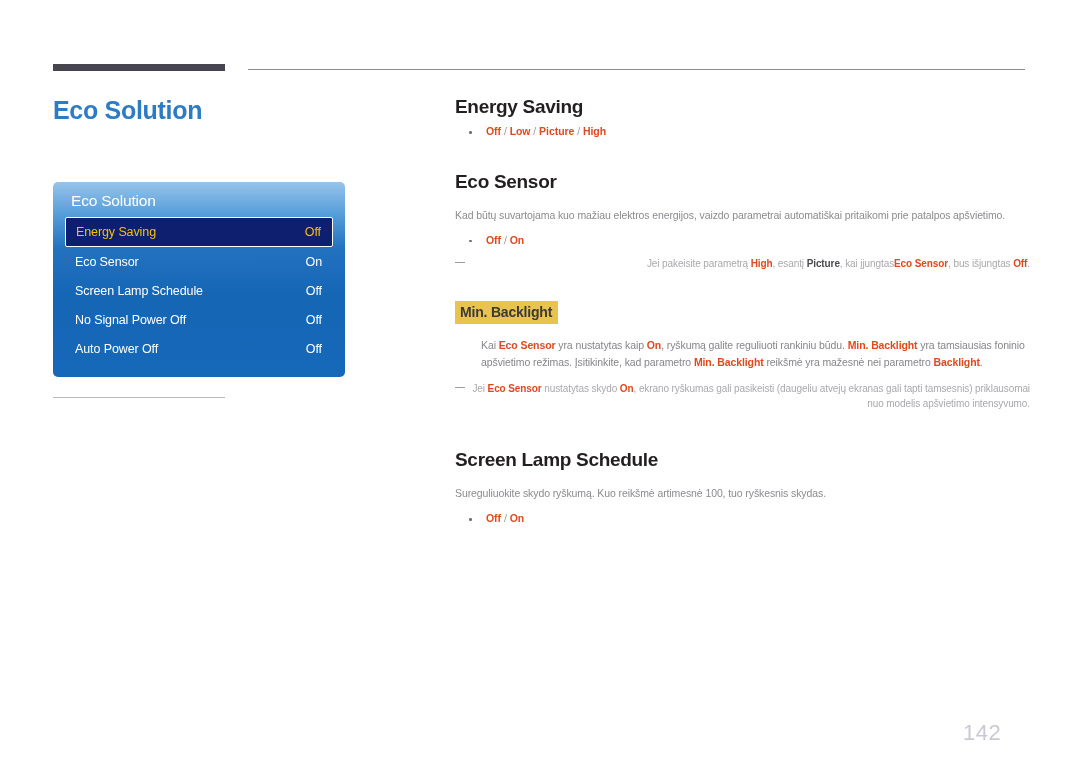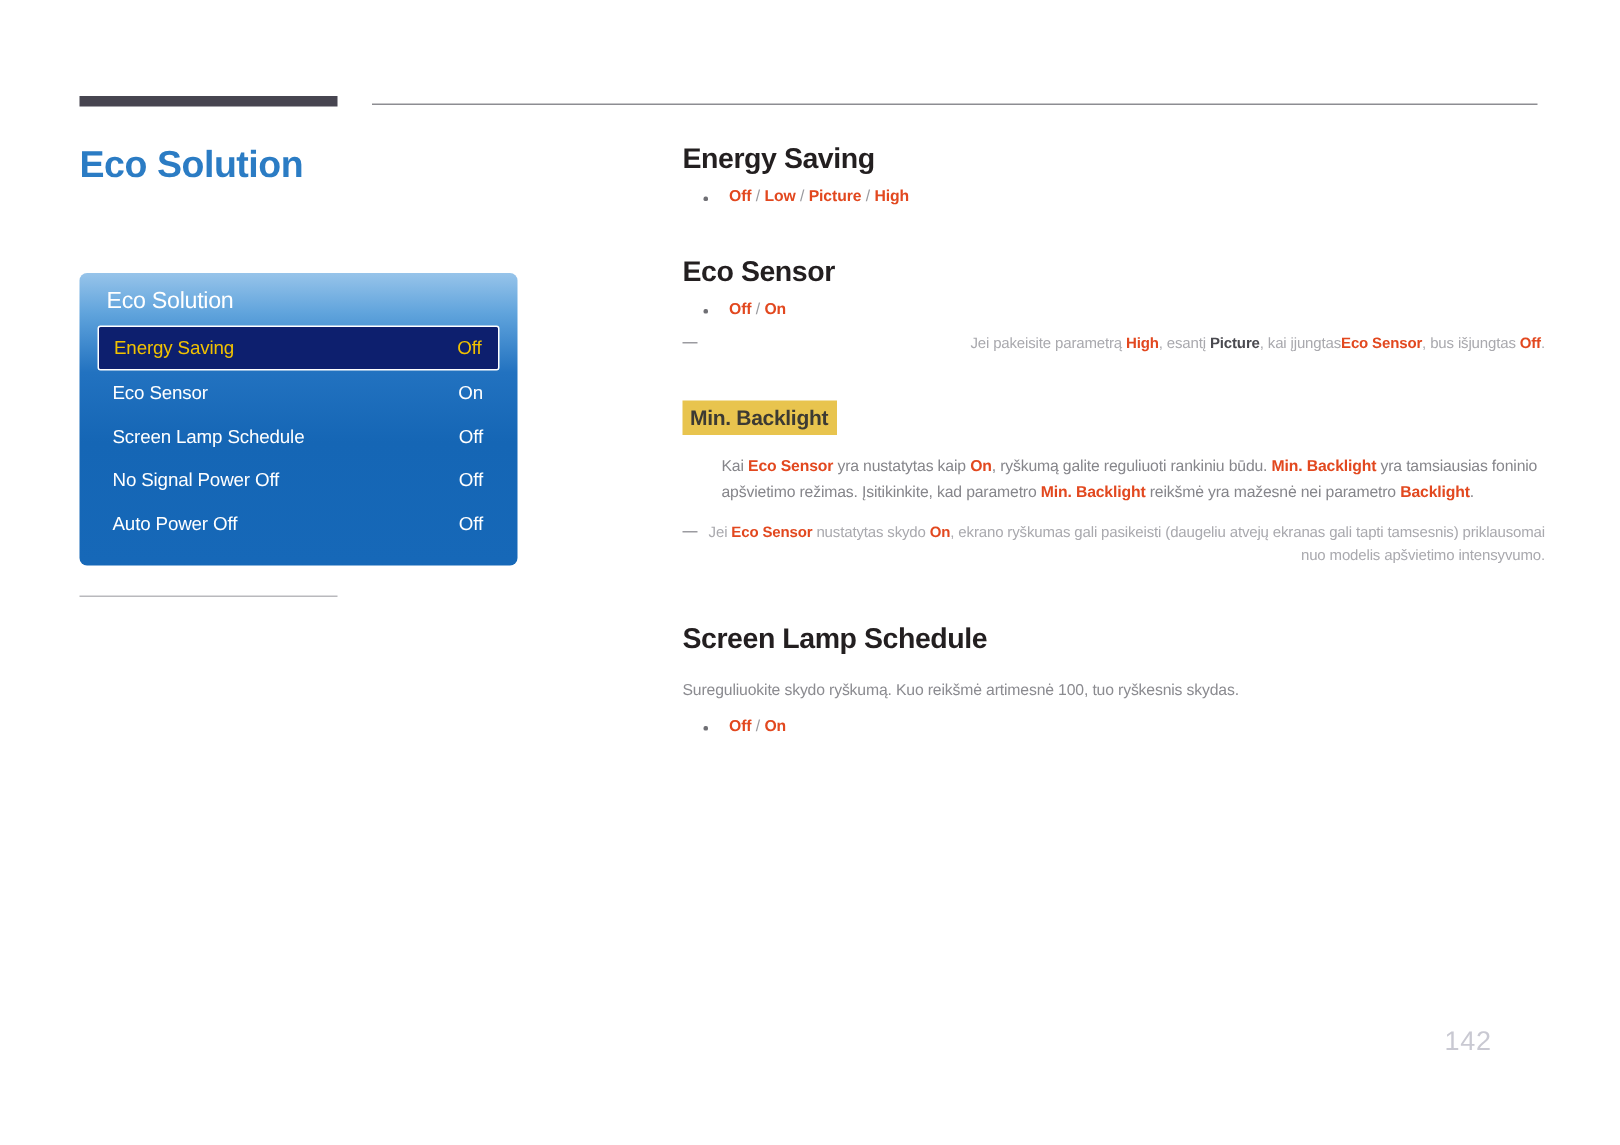--- a/index.html
+++ b/index.html
@@ -269,22 +269,22 @@
     line-height: 1.62;
     margin-top: 13px;
     letter-spacing: -0.1px;
     margin-left: 26px;
   }
 
   
   .page-num {
     position: absolute;
     left: 963px;
-    top: 684px;
-    font-size: 18px;
+    top: 720px;
+    font-size: 22px;
     color: #c9c9d2;
     font-weight: normal;
     letter-spacing: 0.5px;
   }
 </style>
 </head>
 <body>
 
 <div class="top-rules">
   <div class="rule-thick"></div>
@@ -337,20 +337,21 @@
 <div class="right-col">
 
   
   <h2 class="sec-h">Energy Saving</h2>
   <div class="bullet">
     <span class="opt-b">Off</span><span class="opt-sep"> / </span><span class="opt-b">Low</span><span class="opt-sep"> / </span><span class="opt-b">Picture</span><span class="opt-sep"> / </span><span class="opt-b">High</span>
   </div>
 
   
   <h2 class="sec-h spaced">Eco Sensor</h2>
+  <p class="body-p">Kad būtų suvartojama kuo mažiau elektros energijos, vaizdo parametrai automatiškai pritaikomi prie patalpos apšvietimo.</p>
   <div class="bullet">
     <span class="opt-b">Off</span><span class="opt-sep"> / </span><span class="opt-b">On</span>
   </div>
   <div class="note-line">
     <span class="ndash"></span><span>Jei pakeisite parametrą </span><span class="hl-term">High</span><span>, esantį </span><span class="dk-term">Picture</span><span>, kai įjungtas</span><span class="hl-term">Eco Sensor</span><span>, bus išjungtas </span><span class="hl-term">Off</span><span>.</span>
   </div>
 
   
   <div class="min-backlight">Min. Backlight</div>
 

